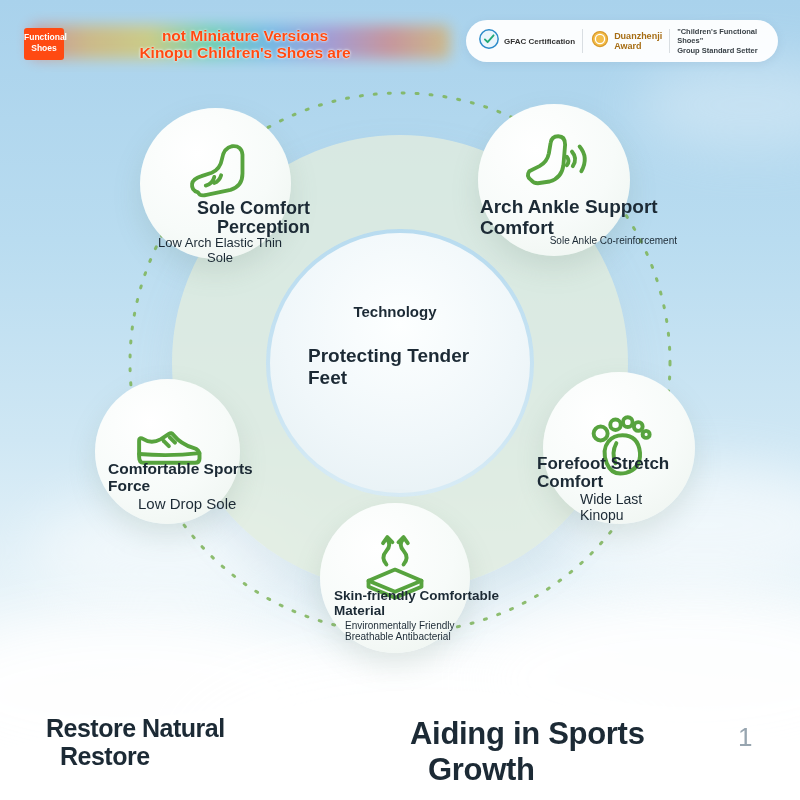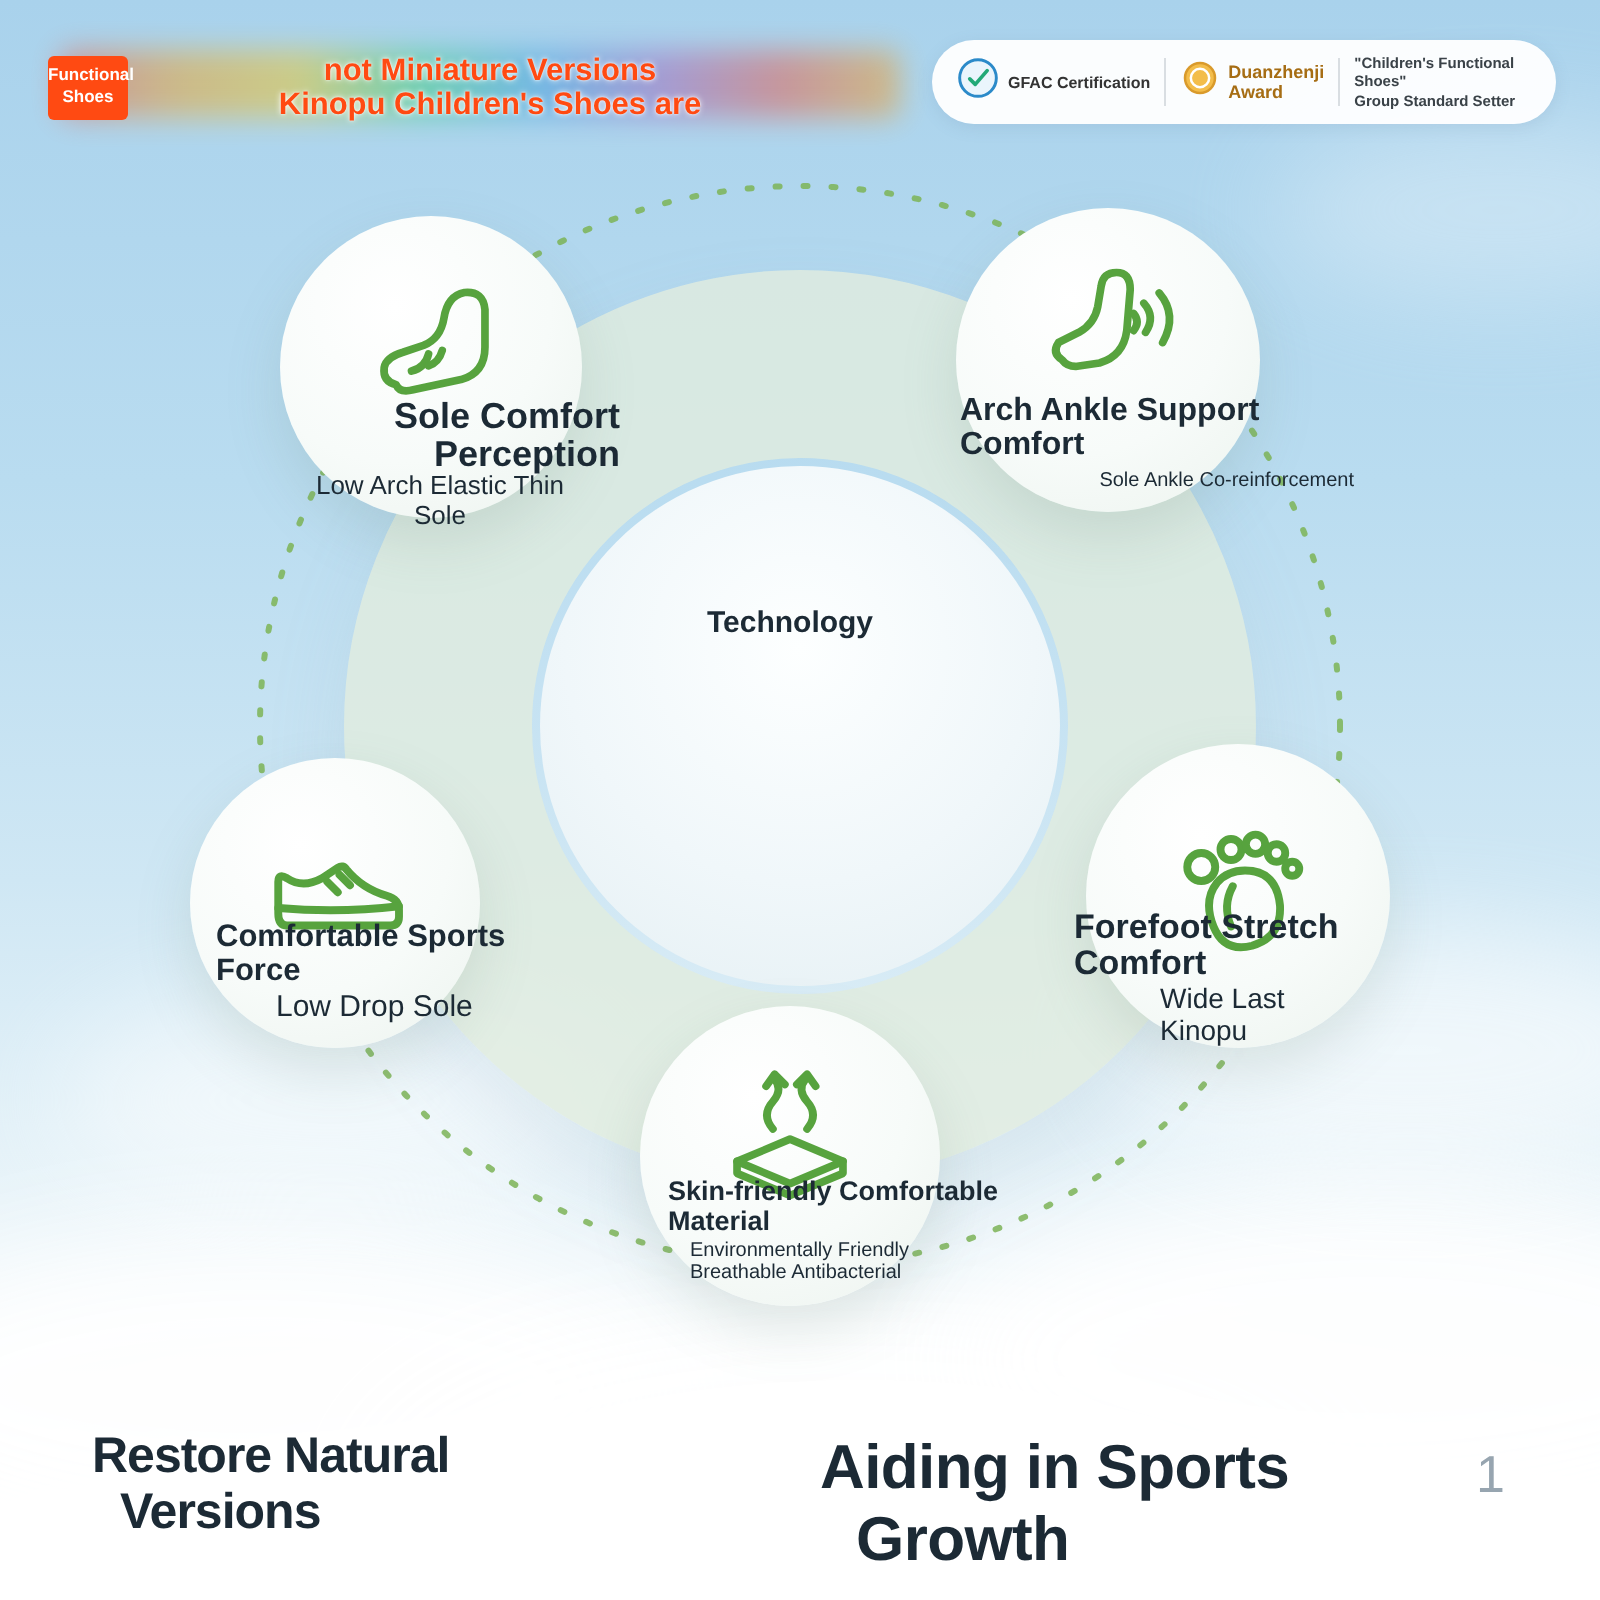--- a/index.html
+++ b/index.html
@@ -46,21 +46,21 @@
   .nc4 { left:543px; top:372px; width:152px; height:152px; }
   .nc5 { left:320px; top:503px; width:150px; height:150px; }
   .nc1 .icon-green, .nc2 .icon-green { margin-top:-26px; }
   .nc3 .icon-green, .nc5 .icon-green { margin-top:-10px; }
   .nc4 .icon-green { margin-top:-8px; }
 
   .node-title { position:absolute; z-index:6; color:var(--heading-dark,#1c2a35); font-weight:800; line-height:1.08; }
   .node-sub   { position:absolute; z-index:6; color:var(--heading-dark,#1c2a35); font-weight:400; line-height:1.12; }
   .t1 { left:130px; top:199px; width:180px; text-align:right; font-size:18px; }
   .s1 { left:150px; top:236px; width:140px; text-align:center; font-size:13px; }
-  .t2 { left:480px; top:197px; width:185px; text-align:left; font-size:16px; }
+  .t2 { left:480px; top:197px; width:185px; text-align:left; font-size:19px; }
   .s2 { left:492px; top:235px; width:185px; text-align:right; font-size:10px; }
   .t3 { left:108px; top:461px; width:170px; text-align:left; font-size:15.5px; }
   .s3 { left:138px; top:496px; width:105px; text-align:left; font-size:15px; }
   .t4 { left:537px; top:455px; width:175px; text-align:left; font-size:17px; }
   .s4 { left:580px; top:492px; width:100px; text-align:left; font-size:14px; }
   .t5 { left:334px; top:589px; width:170px; text-align:left; font-size:13.5px; }
   .s5 { left:345px; top:620px; width:155px; text-align:left; font-size:10px; }
 
   .rainbow {
     position:absolute; left:30px; top:25px; width:420px; height:34px; z-index:9;
@@ -113,20 +113,21 @@
   <div class="cloud c4"></div>
   <div class="cloud c5"></div>
   <div class="cloud c6"></div>
 
   <svg class="dashed-ring" width="800" height="800" viewBox="0 0 800 800">
     <circle cx="400" cy="363" r="270" fill="none" stroke="#7cb456" stroke-width="3" stroke-dasharray="2 12" stroke-linecap="round" opacity="0.85"></circle>
   </svg>
   <div class="ring"></div>
   <div class="center-circle"></div>
   <div class="center-label">Technology</div>
+  <div class="center-title">Protecting Tender Feet</div>
 
   <div class="node">
     <div class="node-circle nc1">
       <span class="icon-green">
         <svg width="82" height="82" viewBox="0 0 96 96" fill="none" stroke="currentColor" stroke-width="4.5" stroke-linecap="round" stroke-linejoin="round">
           <path d="M27 73 Q19 71 20 63 Q21 57 31 54 L43 50 Q53 46 55 34 Q57 21 67 19 Q78 18 79 29 L79 51 Q79 66 65 70 L37 76 Q29 78 27 73 Z"></path>
           <path d="M36 65 Q44 63 46 55"></path>
           <path d="M46 62 Q52 60 54 53"></path>
         </svg>
       </span>
@@ -235,21 +236,21 @@
     </div>
     <div class="cert-div"></div>
     <div class="standard-text">
       <div>"Children's Functional Shoes"</div>
       <div>Group Standard Setter</div>
     </div>
   </div>
 
   <div class="footer-left">
     <div>Restore Natural</div>
-    <div class="indent">Versions</div>
+    <div class="indent">Restore</div>
   </div>
   <div class="footer-right">
     <div>Aiding in Sports</div>
     <div class="indent2">Growth</div>
   </div>
   <div class="page-num">1</div>
 
 </div>
 
 </body></html>

